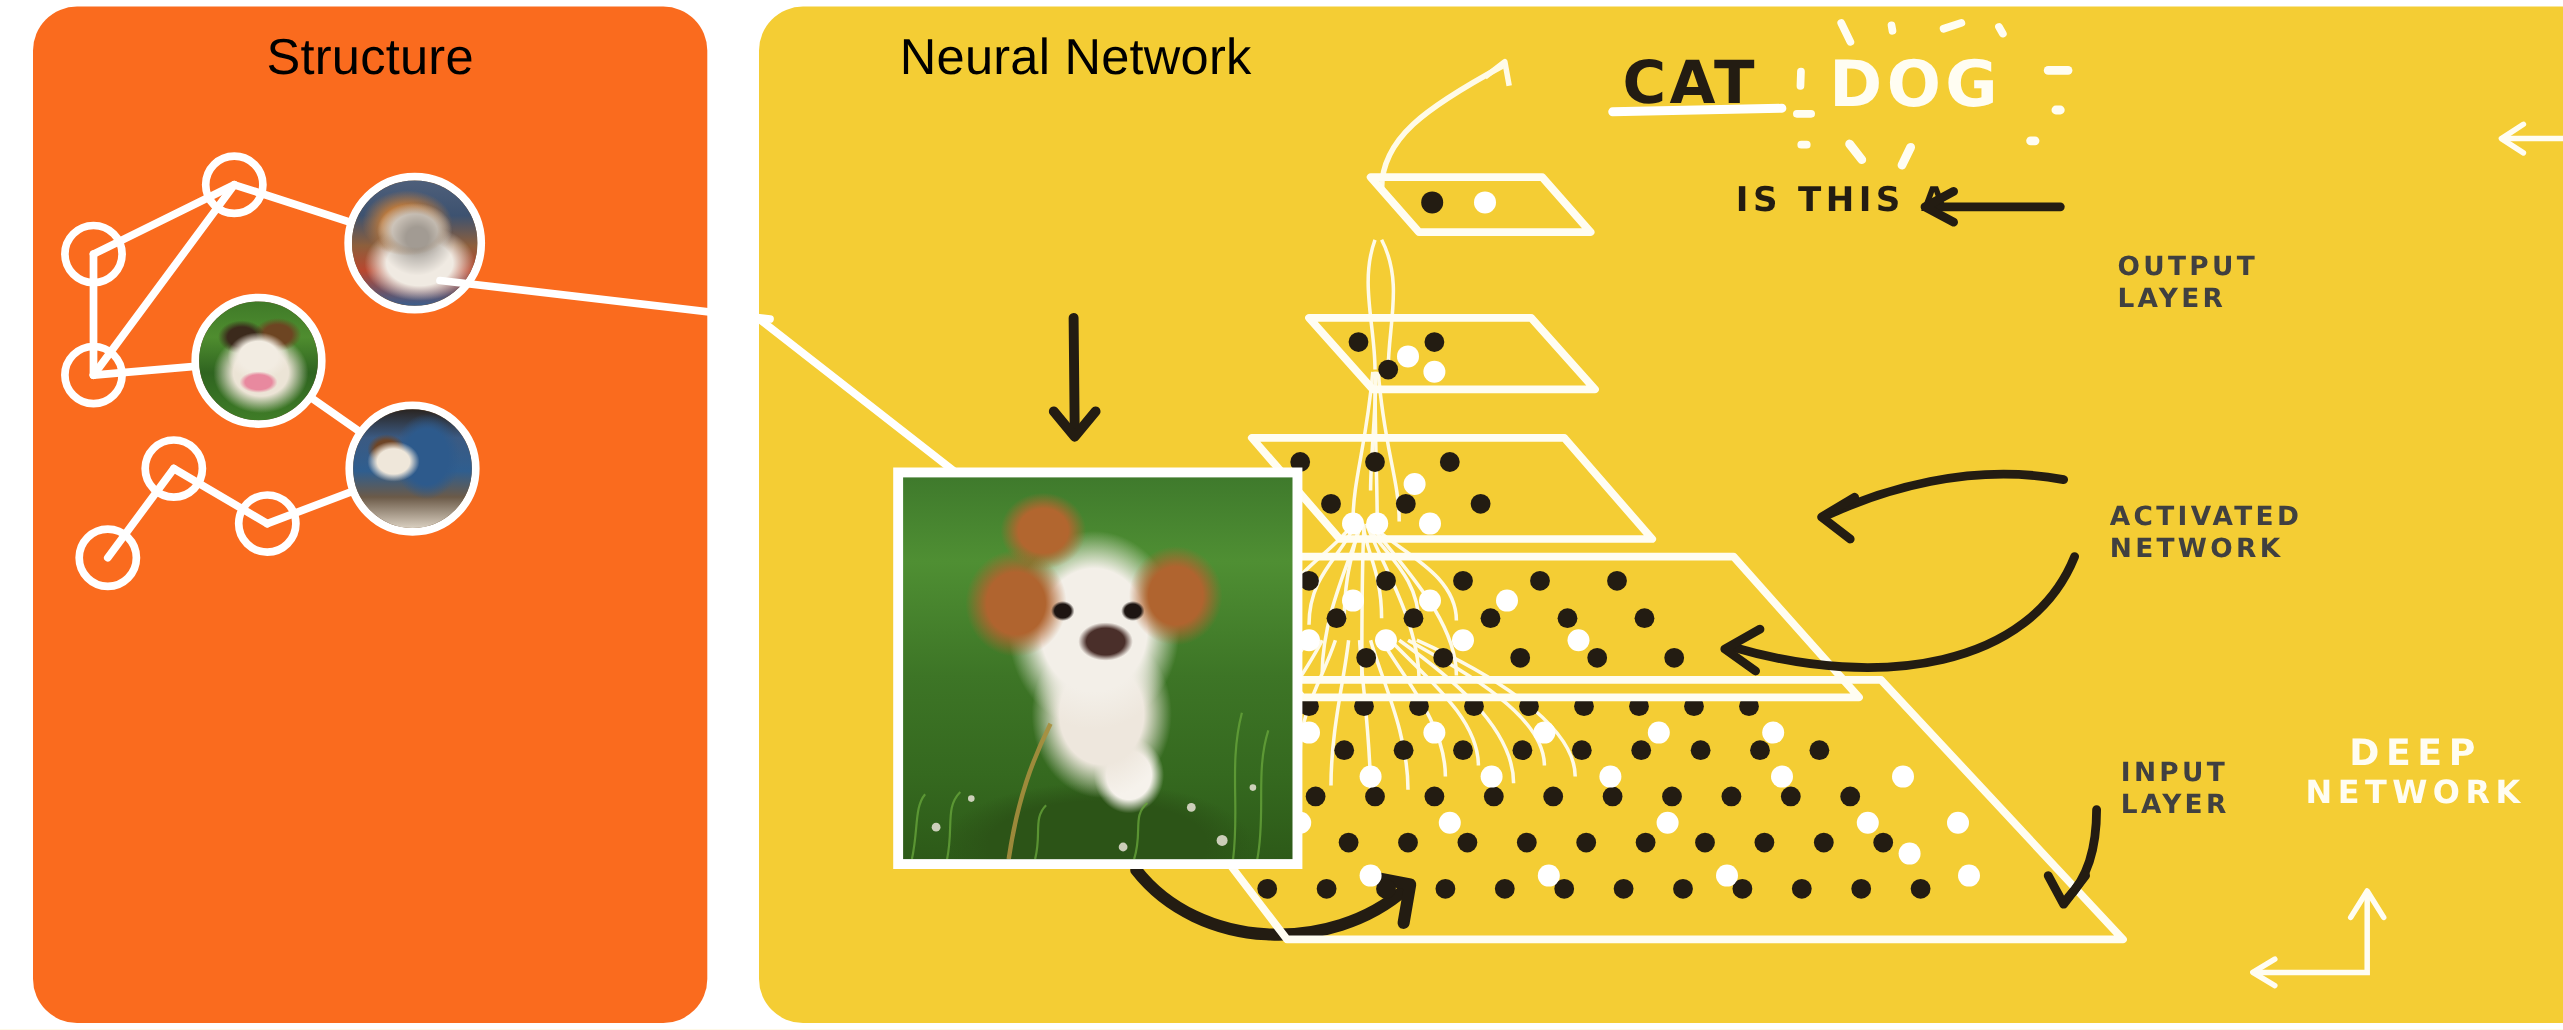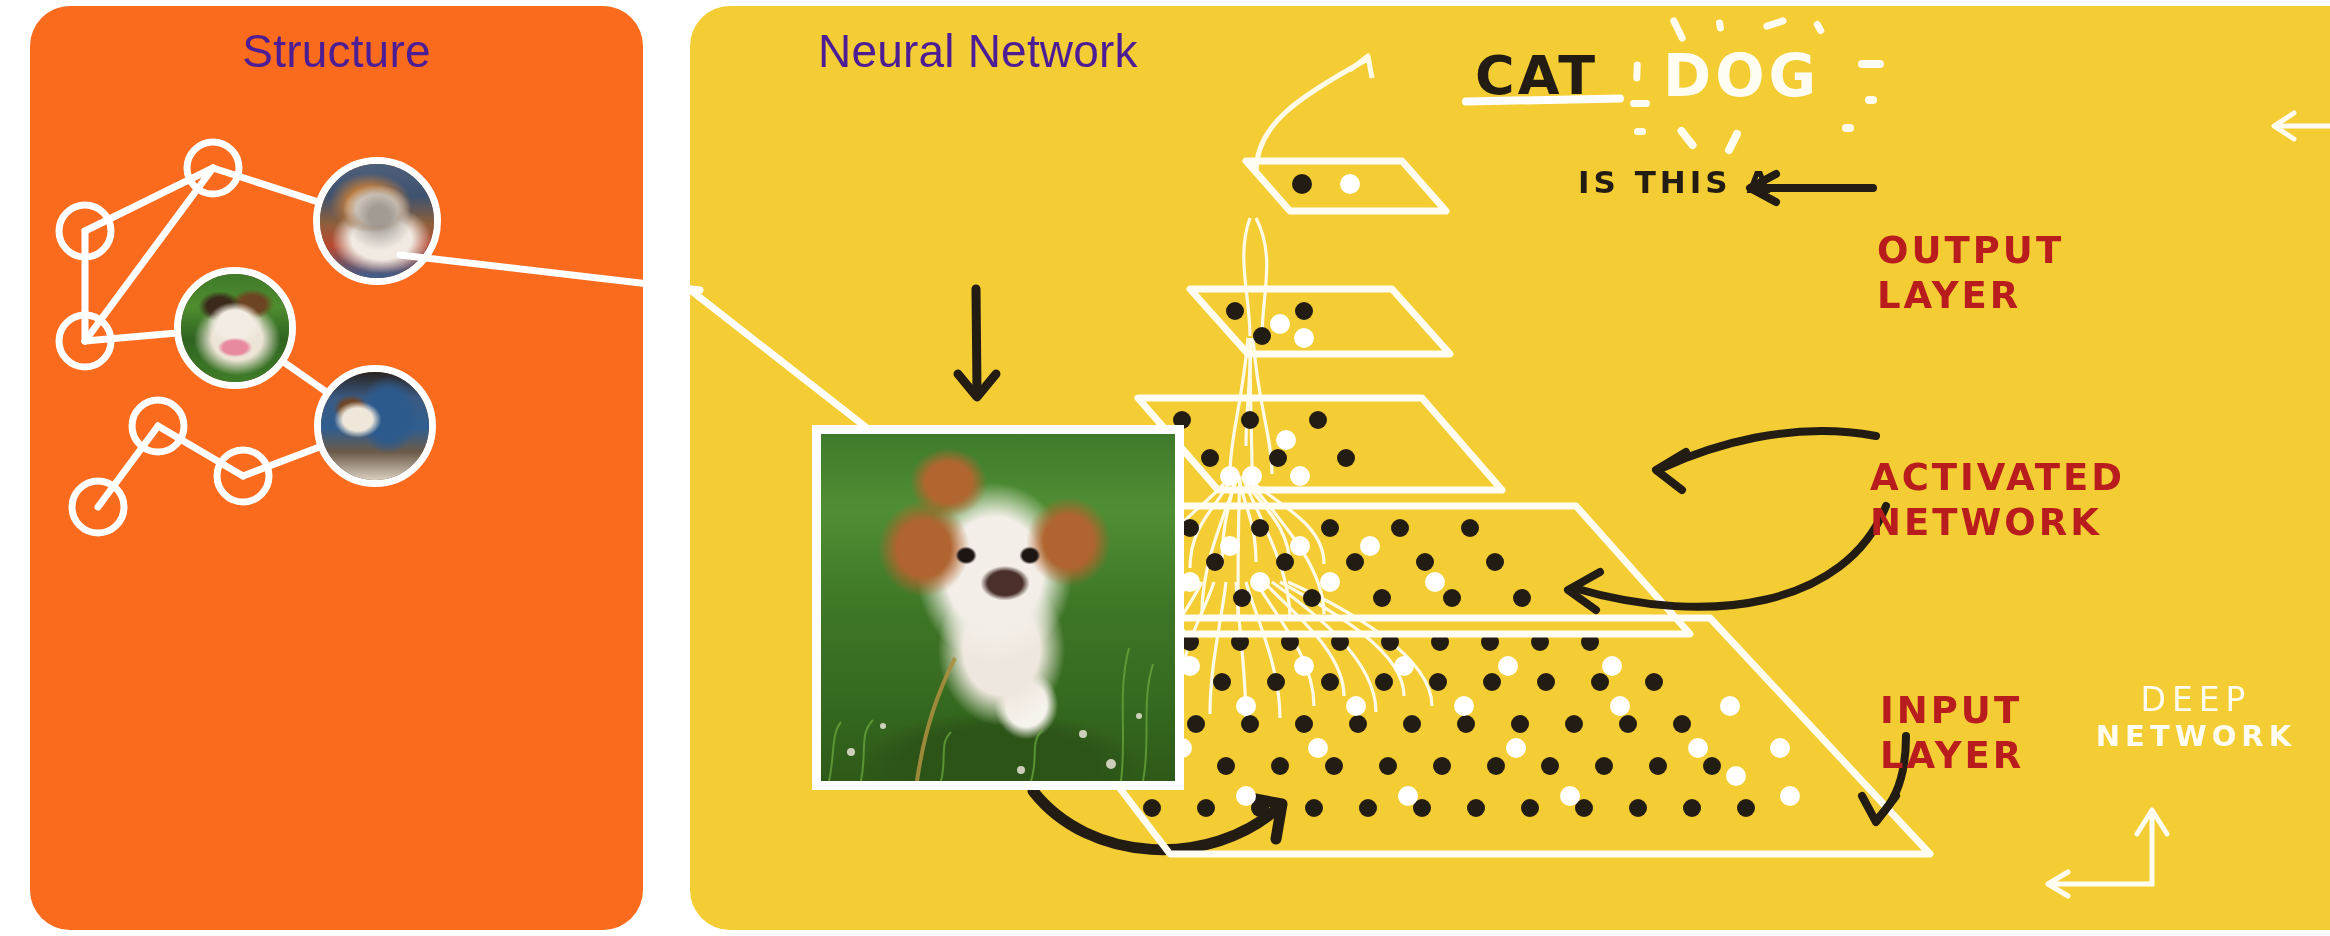--- a/index.html
+++ b/index.html
@@ -14,21 +14,21 @@
   .panel{ position:absolute; overflow:hidden; }
   #structure-panel{
     left:30px; top:6px; width:613px; height:924px;
     background:#fa6b1e; border-radius:40px;
   }
   #nn-panel{
     left:690px; top:6px; width:1640px; height:924px;
     background:#f4cd34; border-radius:40px 0 0 40px;
   }
   .panel-title{
-    position:absolute; top:18px; color:#4c1d95;
+    position:absolute; top:18px; color:#000000;
     font-size:46px; font-weight:400; letter-spacing:.2px;
     white-space:nowrap;
   }
   #structure-title{ left:0; width:613px; text-align:center; }
   #nn-title{ left:128px; }
 
   
   .svg-layer{ position:absolute; left:0; top:0; width:100%; height:100%; overflow:visible; pointer-events:none; }
   #bridge-layer{ position:absolute; left:0; top:0; width:2330px; height:936px; overflow:visible; }
 
@@ -120,36 +120,36 @@
     background:#ffffff; border-radius:4px; transform:rotate(-1.2deg);
   }
   #dog-word{
     position:absolute; left:1663px; top:42px; font-size:58px;
     font-family:"DejaVu Sans", sans-serif; font-weight:700;
     letter-spacing:4px; color:#fffdf2;
   }
   .spark{ position:absolute; background:#fffdf2; border-radius:4px; }
 
   .label-hand{
-    position:absolute; color:#b91c1c;
+    position:absolute; color:#404040;
     font-family:"DejaVu Sans", sans-serif; font-weight:700;
-    font-size:37px; letter-spacing:3px; line-height:1.22; white-space:nowrap;
+    font-size:24px; letter-spacing:3px; line-height:1.22; white-space:nowrap;margin-left:48px;
   }
   #output-label{ left:1877px; top:228px; }
   #activated-label{ left:1870px; top:455px; }
   #input-label{ left:1880px; top:688px; }
 
   
   #dnn{
     position:absolute; left:2090px; top:664px; width:220px;
     text-align:center; color:#fffdf2;
   }
   #dnn .deep{
-    font-family:"DejaVu Sans", sans-serif; font-weight:400;
-    font-size:33px; letter-spacing:6px; display:block;margin-top:16px;
+    font-family:"DejaVu Sans", sans-serif; font-weight:700;
+    font-size:33px; letter-spacing:6px; display:block;
   }
   #dnn .neural{
     font-family:"DejaVu Serif", serif; font-style:italic; font-weight:700;
     font-size:45px; letter-spacing:0px; display:block; margin:-2px 0 -4px 0;
   }
   #dnn .network{
     font-family:"DejaVu Sans", sans-serif; font-weight:700;
     font-size:29px; letter-spacing:5px; display:block;
   }
 </style>

